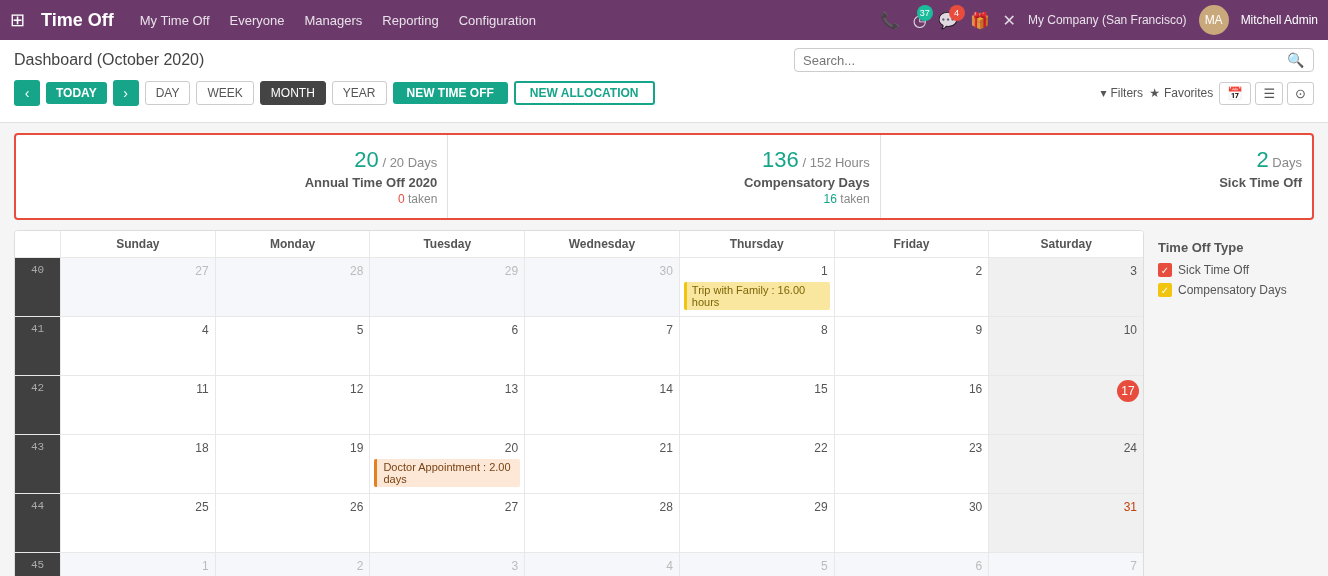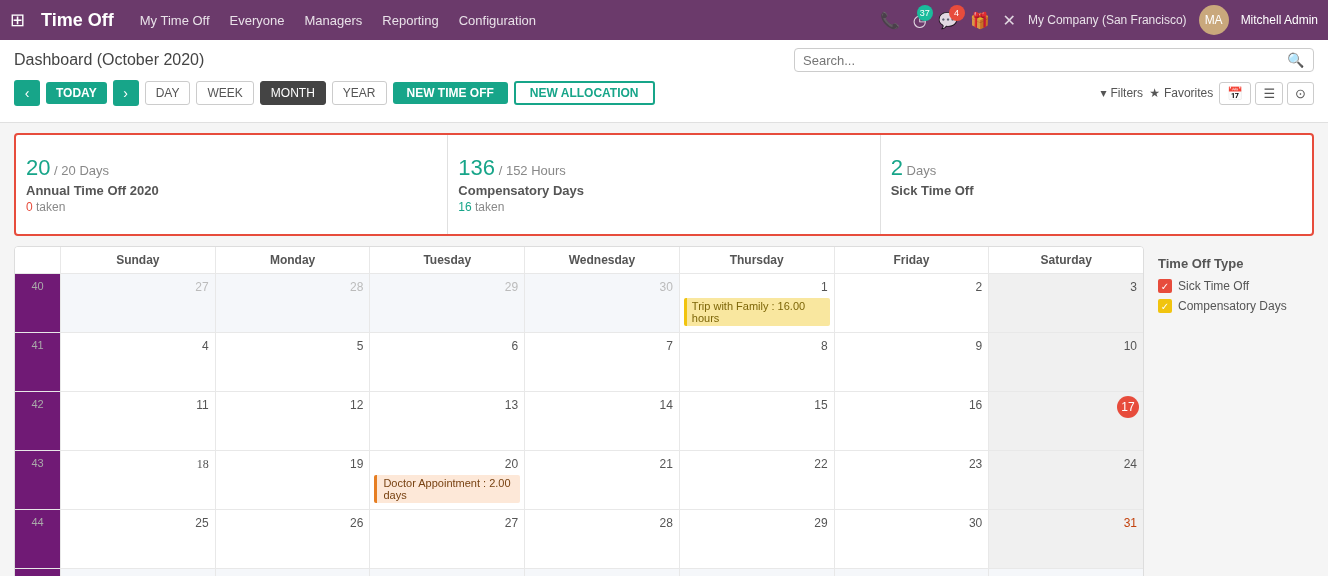--- a/index.html
+++ b/index.html
@@ -93,40 +93,40 @@
 
     
     .summary-bar {
       margin: 10px 14px 10px 14px;
       border: 2px solid #e74c3c;
       border-radius: 4px;
       display: flex;
       background: white;
     }
     .summary-item {
-      flex: 1; text-align: left; padding: 20px 10px;
+      flex: 1; text-align: right; padding: 12px 10px;
       border-right: 1px solid #e0e0e0;
     }
     .summary-item:last-child { border-right: none; }
     .summary-label { font-size: 13px; color: #555; font-weight: bold; margin-top: 2px; }
     .summary-taken { font-size: 12px; color: #888; margin-top: 2px; }
     .summary-taken span.zero { color: #e74c3c; }
     .summary-taken span.nonzero { color: #17a589; }
 
     
     .calendar-container { display: flex; margin: 0 14px; }
     .calendar-main { flex: 1; border: 1px solid #ddd; border-radius: 4px; overflow: hidden; background: white; }
     .calendar-sidebar { width: 170px; padding: 10px 0 0 14px; }
 
     .cal-header { display: grid; grid-template-columns: 45px repeat(7, 1fr); background: white; }
     .cal-week-col { text-align: center; font-size: 11px; color: #888; padding: 6px 4px; font-weight: bold; }
     .cal-day-col { text-align: center; font-size: 12px; color: #555; padding: 6px 4px; font-weight: bold; border-left: 1px solid #e8e8e8; }
 
     .cal-row { display: grid; grid-template-columns: 45px repeat(7, 1fr); border-top: 1px solid #e8e8e8; min-height: 58px; }
-    .cal-week-num { text-align: center; font-size: 11px; color: #aaa; padding: 6px 4px; background: #701a75; }
+    .cal-week-num { text-align: center; font-size: 11px; color: #aaa; padding: 6px 4px; background: #404040; font-family: Liberation Mono, monospace; }
     .cal-cell {
       border-left: 1px solid #e8e8e8; padding: 4px;
       vertical-align: top; font-size: 12px; position: relative; min-height: 58px;
     }
     .cal-cell.other-month { background: #f5f7fa; }
     .cal-cell.weekend { background: #f0f0f0; }
     .cal-day-num { font-size: 12px; color: #555; text-align: right; padding: 2px; }
     .cal-day-num.today-num {
       background: #e74c3c; color: white; border-radius: 50%;
       width: 22px; height: 22px; display: flex; align-items: center; justify-content: center;
@@ -323,21 +323,21 @@
           <div class="cal-cell">
             <div class="cal-day-num" style="color: rgb(85, 85, 85);">16</div>
           </div>
           <div class="cal-cell weekend">
             <div class="cal-day-num today-num">17</div>
           </div>
         </div>
         <div class="cal-row">
           <div class="cal-week-num">43</div>
           <div class="cal-cell">
-            <div class="cal-day-num" style="color: rgb(85, 85, 85); font-family: Liberation Serif, serif;">18</div>
+            <div class="cal-day-num" style="color: rgb(85, 85, 85);">18</div>
           </div>
           <div class="cal-cell">
             <div class="cal-day-num" style="color: rgb(85, 85, 85);">19</div>
           </div>
           <div class="cal-cell">
             <div class="cal-day-num" style="color: rgb(85, 85, 85);">20</div>
             <div class="event-orange">Doctor Appointment : 2.00 days</div>
           </div>
           <div class="cal-cell">
             <div class="cal-day-num" style="color: rgb(85, 85, 85);">21</div>

